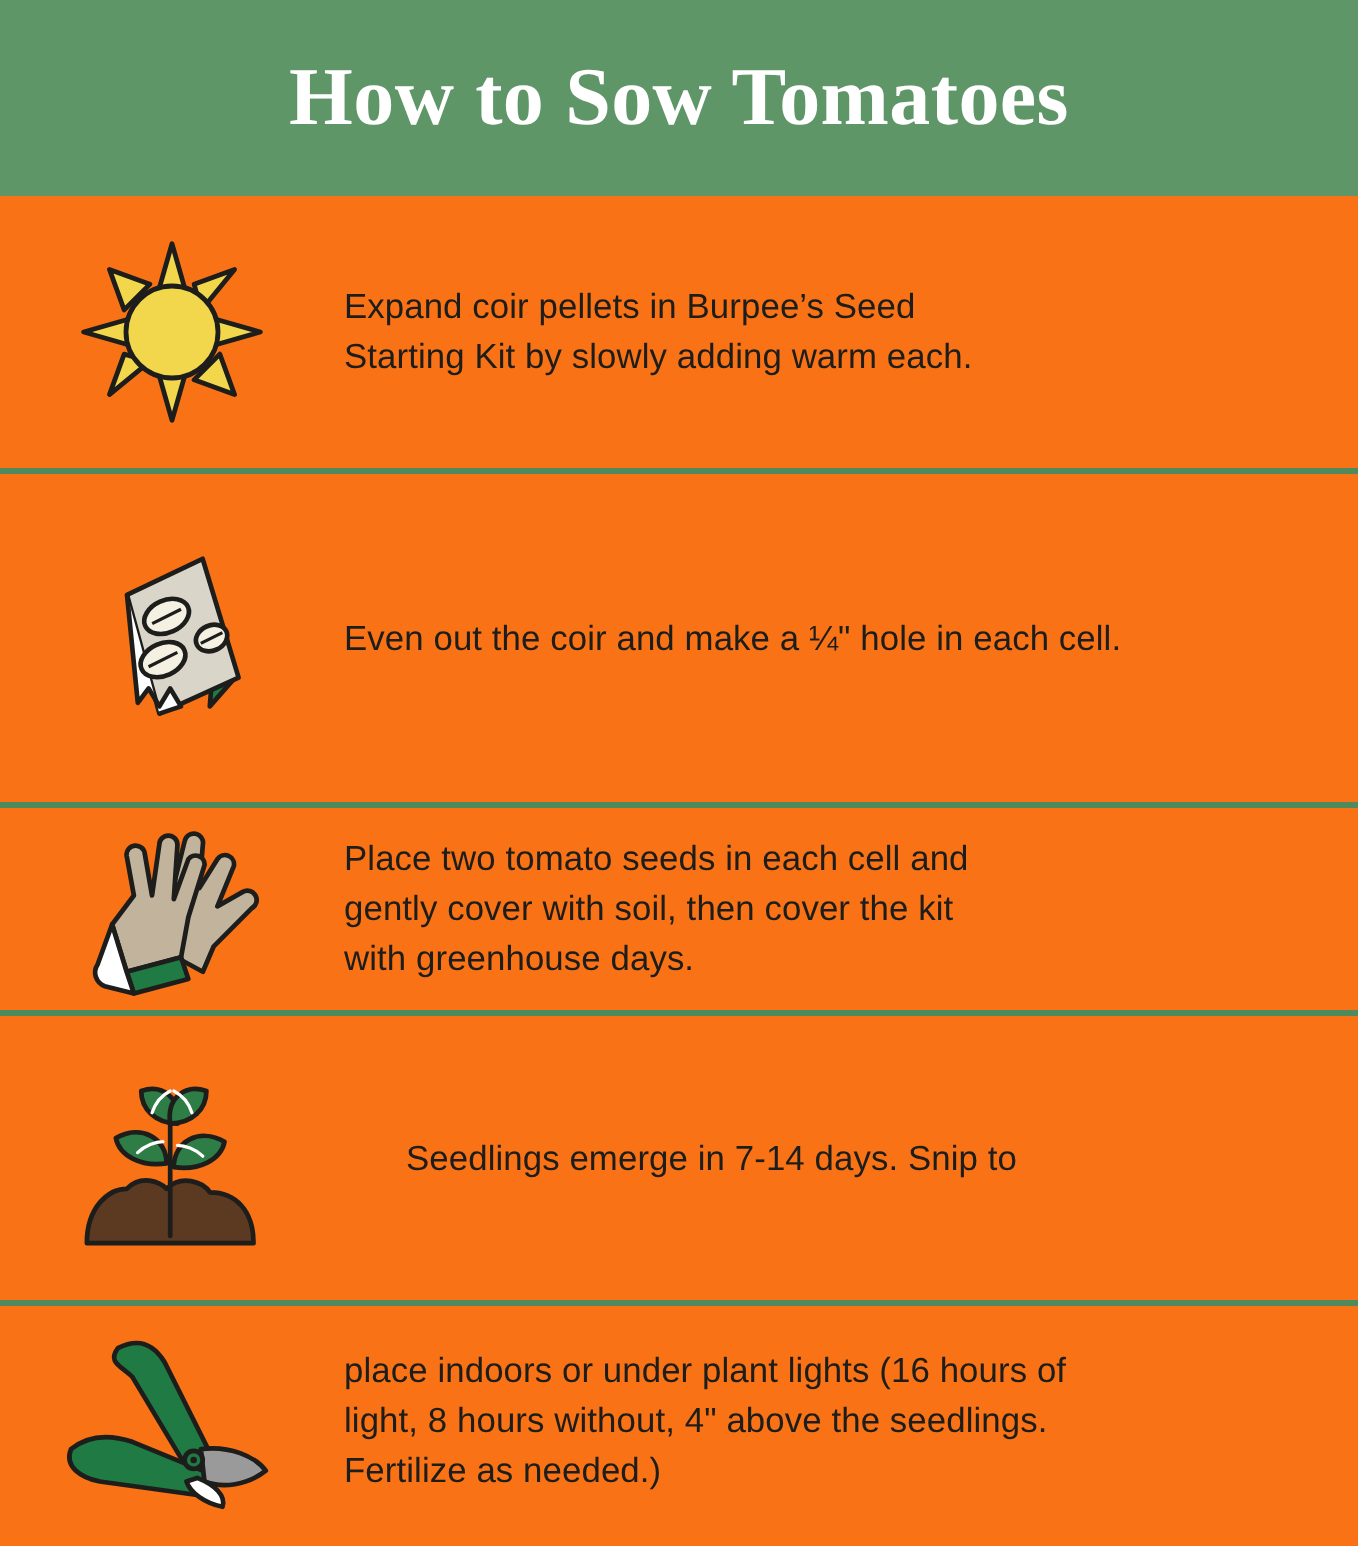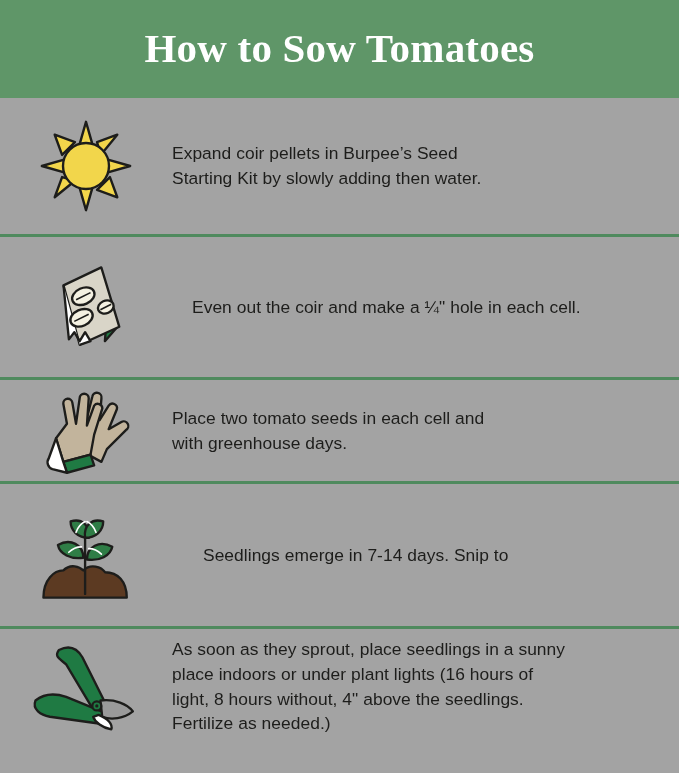--- a/index.html
+++ b/index.html
@@ -11,21 +11,21 @@
     height: 773px;
     background: #ffffff;
     font-family: "Liberation Sans", sans-serif;
     overflow: hidden;
   }
 
   .infographic {
     width: 679px;
     height: 773px;
     position: relative;
-    background: #a3a3a3;
+    background: #f97316;
     display: flex;
     flex-direction: column;
   }
 
   
   .header {
     height: 98px;
     background: #5f9668;
     display: flex;
     align-items: center;
@@ -51,21 +51,21 @@
     flex-direction: column;
   }
 
   .step {
     display: flex;
     align-items: center;
     position: relative;
     box-sizing: border-box;
   }
   .step-1 { height: 136px; }
-  .step-2 { height: 140px; gap: 20px; }
+  .step-2 { height: 164px; }
   .step-3 { height: 101px; }
   .step-4 { height: 142px; gap: 31px; }
   .step-5 { height: 115px; }
 
   .divider {
     height: 3px;
     width: 100%;
     background: #4f8a5e;
     flex: 0 0 auto;
   }
@@ -118,21 +118,21 @@
               <polygon points="84,84 62,76 76,62"></polygon>
               <polygon points="16,84 24,62 38,66"></polygon>
               <polygon points="16,16 38,24 24,38"></polygon>
               <circle cx="50" cy="50" r="25"></circle>
             </g>
           </svg>
         </span>
       </div>
       <div class="step-text">
         <span class="line">Expand coir pellets in Burpee’s Seed</span>
-        <span class="line">Starting Kit by slowly adding then water.</span>
+        <span class="line">Starting Kit by slowly adding warm each.</span>
       </div>
     </div>
 
     <div class="divider"></div>
 
     <div class="step step-2">
       <div class="step-icon">
         <span>
           <svg width="100" height="90" viewBox="0 0 110 100">
             <g stroke="#1d1d1b" stroke-width="2.6" stroke-linejoin="round">
@@ -175,20 +175,21 @@
                        L60,80 L30,88 L22,62 Z" fill="#c2b49c"></path>
 
               <path d="M30,88 L60,80 L64,92 L34,100 Z" fill="#1f7a43"></path>
               <path d="M22,62 L30,88 L34,100 L18,96 a8,8 0 0 1 -4,-12 Z" fill="#ffffff"></path>
             </g>
           </svg>
         </span>
       </div>
       <div class="step-text">
         <span class="line">Place two tomato seeds in each cell and</span>
+        <span class="line">gently cover with soil, then cover the kit</span>
         <span class="line">with greenhouse days.</span>
       </div>
     </div>
 
     <div class="divider"></div>
 
     <div class="step step-4">
       <div class="step-icon">
         <span>
           <svg width="100" height="96" viewBox="0 0 110 106">
@@ -237,21 +238,20 @@
 
               <path d="M76,82 C86,86 92,92 90,98 C80,96 72,90 70,84 Z" fill="#ffffff"></path>
 
               <circle cx="74" cy="72" r="5" fill="#1f7a43"></circle>
               <circle cx="74" cy="72" r="1.8" fill="#1d1d1b" stroke="none"></circle>
             </g>
           </svg>
         </span>
       </div>
       <div class="step-text">
-        <span class="line">As soon as they sprout, place seedlings in a sunny</span>
         <span class="line">place indoors or under plant lights (16 hours of</span>
         <span class="line">light, 8 hours without, 4" above the seedlings.</span>
         <span class="line">Fertilize as needed.)</span>
       </div>
     </div>
 
   </div>
 </div>
 
 </body></html>

